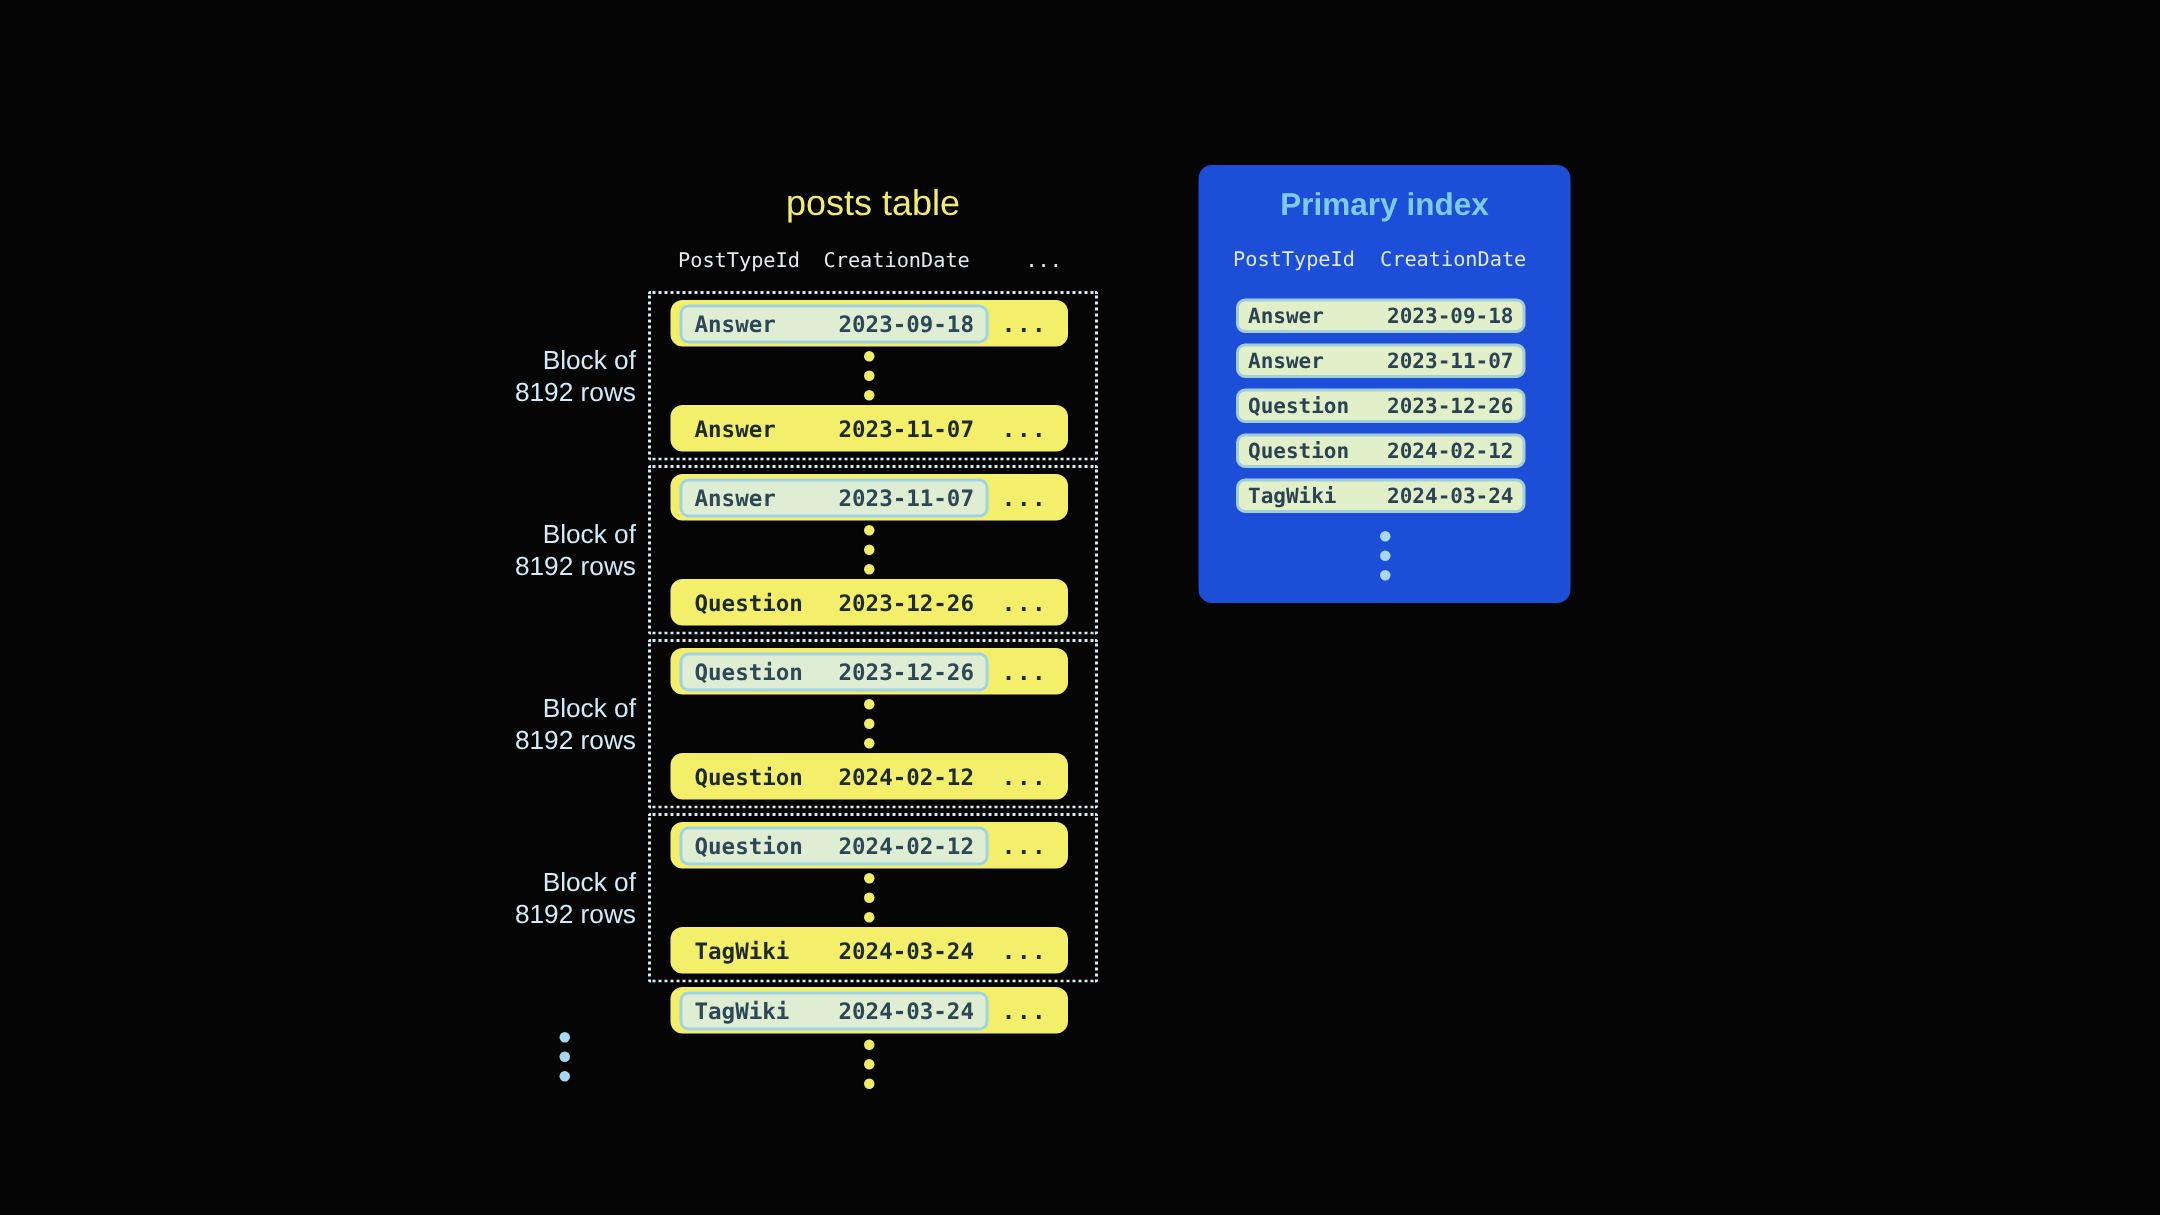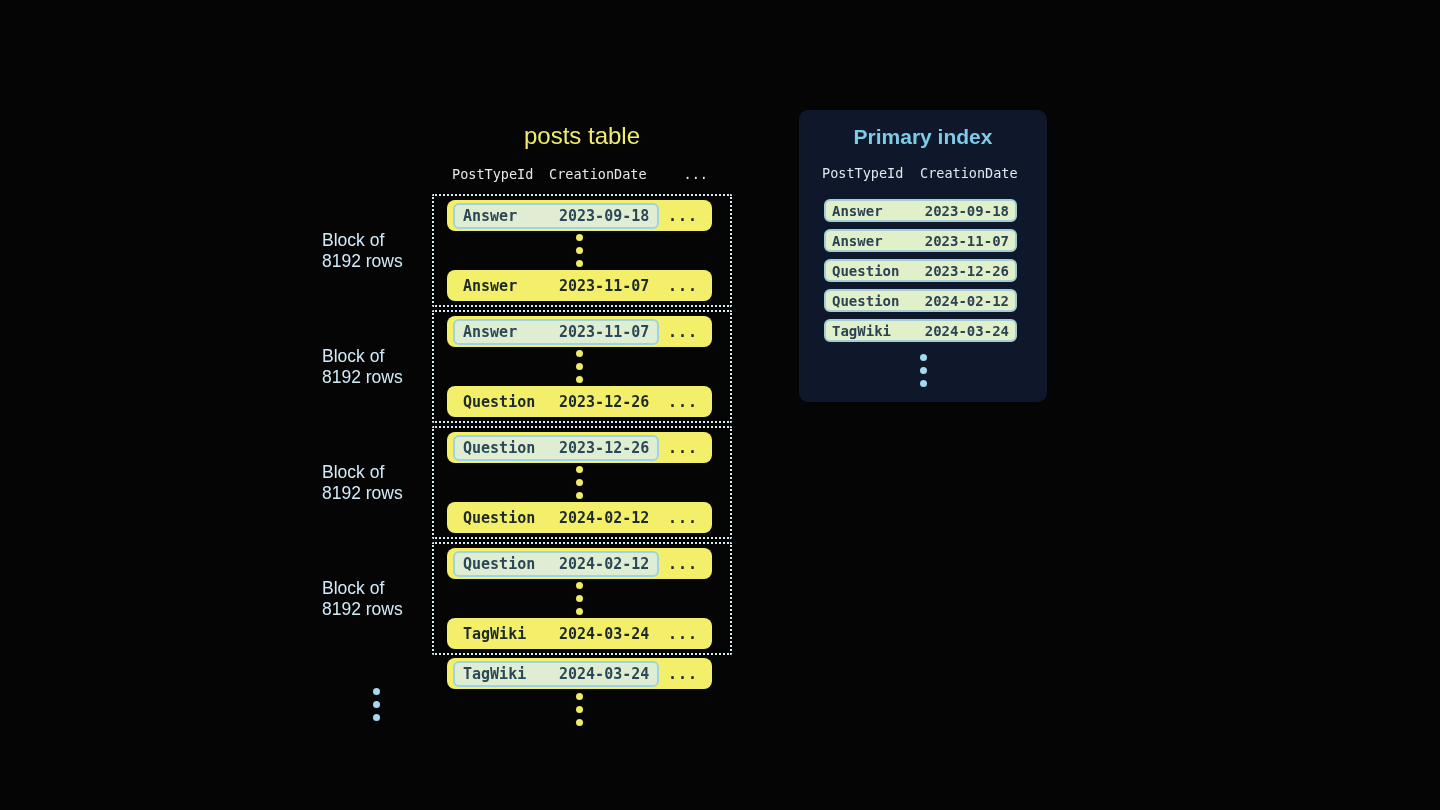--- a/index.html
+++ b/index.html
@@ -27,21 +27,21 @@
 
   #blocks { position:absolute; left:432px; top:194px; width:300px; }
   .block {
     box-sizing:border-box; width:300px;
     border:2px dotted #d6ebf2; border-radius:2px;
     padding:4px 13px; margin-bottom:3px;
     position:relative;
   }
   .block-label {
     position:absolute; left:-112px; top:50%; transform:translateY(-50%);
-    width:102px; text-align:left;
+    width:102px; text-align:right;
     color:#d2ebf8; font-size:17.5px; line-height:21px; font-weight:400;
   }
   .prow {
     box-sizing:border-box; width:265px; height:31px;
     background:#f3ef6b; border-radius:8px;
     display:flex; align-items:center;
     padding:0 14px 0 6px;
   }
   .cellwrap {
     display:flex; align-items:center;
@@ -73,21 +73,21 @@
     position:absolute; left:369px; top:688px; width:14px;
     display:flex; flex-direction:column; align-items:center; gap:6px;
   }
   #left-blue-dots .dot, .pi-dots .dot {
     width:7px; height:7px; border-radius:50%; background:#a6d9ef;
   }
 
   
   #primary-index {
     position:absolute; left:799px; top:110px; width:248px; height:292px;
-    box-sizing:border-box; background:#0f172a; border-radius:9px;
+    box-sizing:border-box; background:#1d4ed8; border-radius:9px;
   }
   .pi-title {
     margin-top:15px; text-align:center;
     font-size:21px; font-weight:700; color:#7ecbe8;
   }
   .pi-header {
     display:flex; margin-top:16px; padding-left:23px;
     color:#dfe8ec; font-family:"DejaVu Sans Mono", monospace; font-size:13.5px;
   }
   .pi-header .pih-type { width:98px; }

